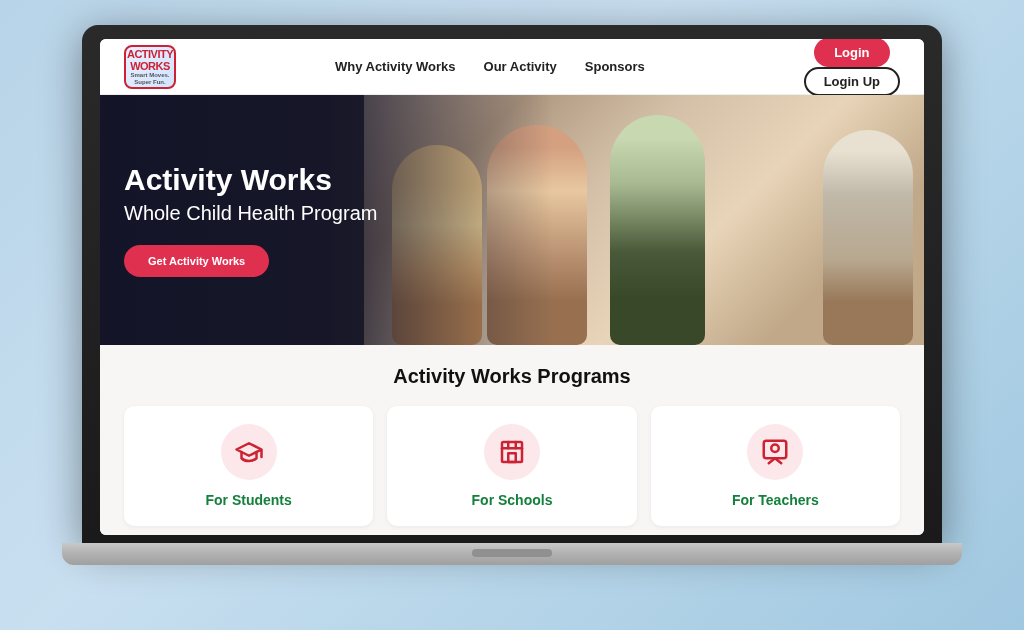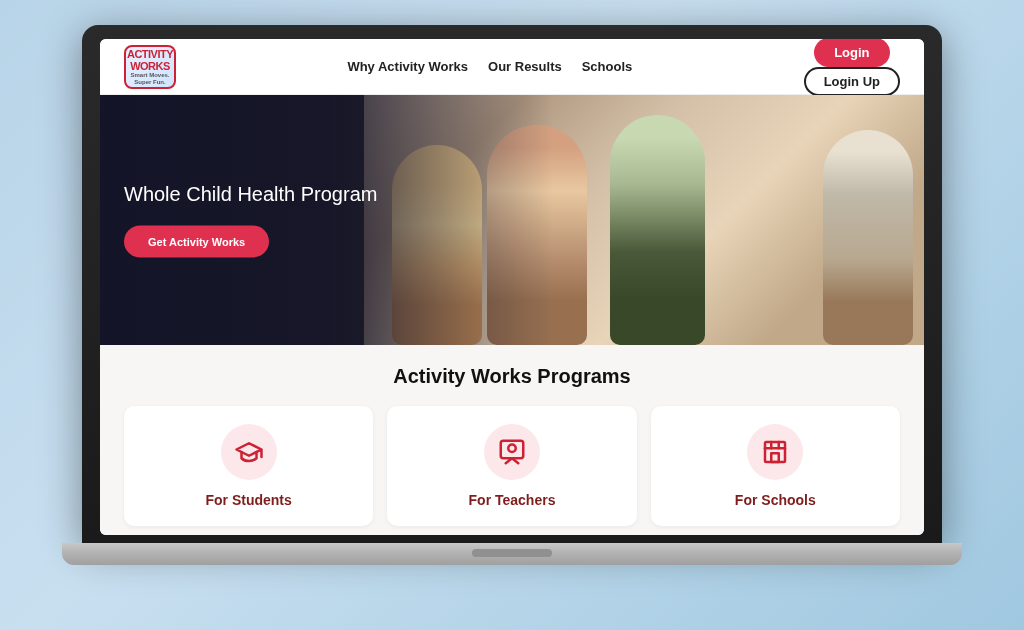--- a/index.html
+++ b/index.html
@@ -116,21 +116,21 @@
 
     .logo-badge .logo-sub {
       font-size: 6px;
       color: #555;
       font-weight: 600;
     }
 
     .nav-links {
       display: flex;
       align-items: flex-end;
-      gap: 20px;
+      gap: 28px;
     }
 
     .nav-link {
       font-size: 13px;
       font-weight: 600;
       color: #222;
       cursor: pointer;
     }
 
     .nav-buttons {
@@ -305,21 +305,21 @@
     }
 
     .program-icon-circle svg {
       width: 30px;
       height: 30px;
     }
 
     .program-label {
       font-size: 14px;
       font-weight: 800;
-      color: #7f1d1d;
+      color: #15803d;
       text-align: center;
     }
   </style>
 </head>
 <body>
 
 <div class="laptop-outer">
   <div class="laptop-screen-frame">
     <div class="laptop-screen-inner">
 
@@ -327,81 +327,82 @@
 
         <nav class="navbar">
           <div class="logo-area">
             <div class="logo-badge">
               <span class="logo-main">ACTIVITY<br>WORKS</span>
               <span class="logo-sub">Smart Moves. Super Fun.</span>
             </div>
           </div>
           <div class="nav-links">
             <span class="nav-link">Why Activity Works</span>
-            <span class="nav-link">Our Results</span>
-            <span class="nav-link">Schools</span>
+            <span class="nav-link">Our Activity</span>
+            <span class="nav-link">Sponsors</span>
           </div>
           <div class="nav-buttons">
             <button class="btn-login">Login</button>
             <button class="btn-signup">Login Up</button>
           </div>
         </nav>
 
         <div class="hero">
           <div class="hero-photo-bg">
 
             <div class="kid kid-1"></div>
             <div class="kid kid-2"></div>
             <div class="kid kid-3"></div>
             <div class="kid kid-4"></div>
           </div>
           <div class="hero-gradient-overlay"></div>
           <div class="hero-content">
+            <div class="hero-title">Activity Works</div>
             <div class="hero-subtitle">Whole Child Health Program</div>
             <button class="btn-cta">Get Activity Works</button>
           </div>
         </div>
 
         <div class="programs">
           <div class="programs-title">Activity Works Programs</div>
           <div class="programs-grid">
 
             <div class="program-card">
               <div class="program-icon-circle">
                 <svg viewBox="0 0 24 24" fill="none" stroke="#cc2233" stroke-width="2" stroke-linecap="round" stroke-linejoin="round">
                   <path d="M22 10v6M2 10l10-5 10 5-10 5z"></path>
                   <path d="M6 12v5c3 3 9 3 12 0v-5"></path>
                 </svg>
               </div>
               <span class="program-label">For Students</span>
-            </div>
-
-            <div class="program-card">
-              <div class="program-icon-circle">
-                <svg viewBox="0 0 24 24" fill="none" stroke="#cc2233" stroke-width="2" stroke-linecap="round" stroke-linejoin="round">
-                  <rect x="3" y="3" width="18" height="14" rx="2"></rect>
-                  <circle cx="12" cy="9" r="3"></circle>
-                  <path d="M7 21l5-4 5 4"></path>
-                </svg>
-              </div>
-              <span class="program-label">For Teachers</span>
             </div>
 
             <div class="program-card">
               <div class="program-icon-circle">
                 <svg viewBox="0 0 24 24" fill="none" stroke="#cc2233" stroke-width="2" stroke-linecap="round" stroke-linejoin="round">
                   <rect x="4" y="4" width="16" height="16" rx="1"></rect>
                   <path d="M4 9h16"></path>
                   <path d="M9 4v5M15 4v5"></path>
                   <rect x="9" y="13" width="6" height="7"></rect>
                 </svg>
               </div>
               <span class="program-label">For Schools</span>
             </div>
 
+            <div class="program-card">
+              <div class="program-icon-circle">
+                <svg viewBox="0 0 24 24" fill="none" stroke="#cc2233" stroke-width="2" stroke-linecap="round" stroke-linejoin="round">
+                  <rect x="3" y="3" width="18" height="14" rx="2"></rect>
+                  <circle cx="12" cy="9" r="3"></circle>
+                  <path d="M7 21l5-4 5 4"></path>
+                </svg>
+              </div>
+              <span class="program-label">For Teachers</span>
+            </div>
+
           </div>
         </div>
 
       </div>
     </div>
   </div>
   <div class="laptop-base"></div>
 </div>
 
 </body></html>

